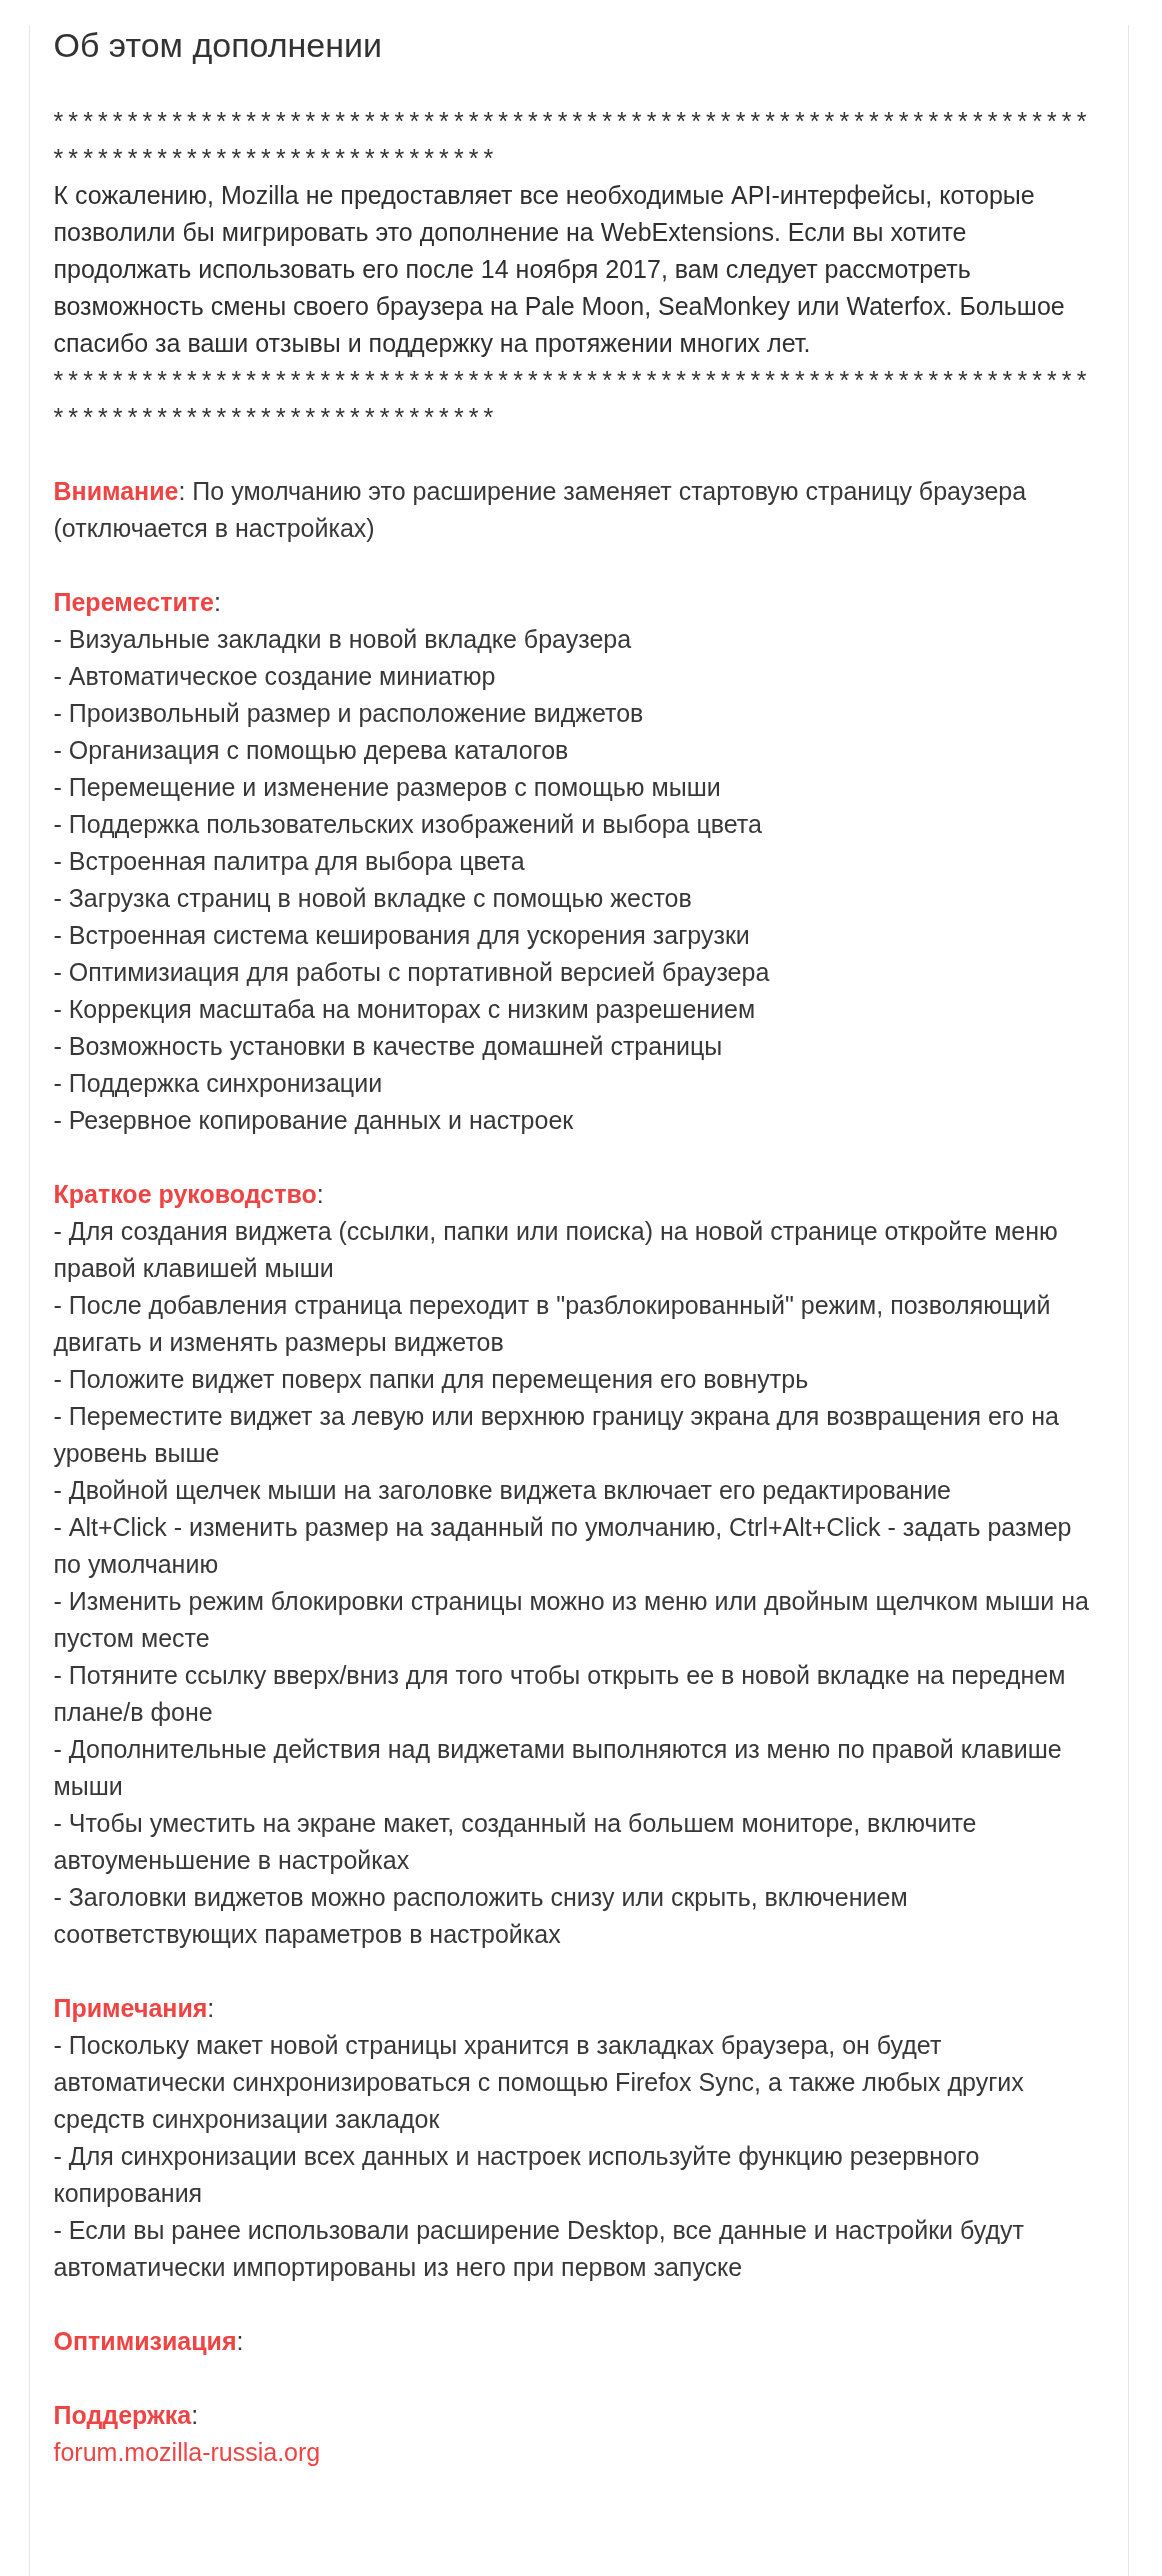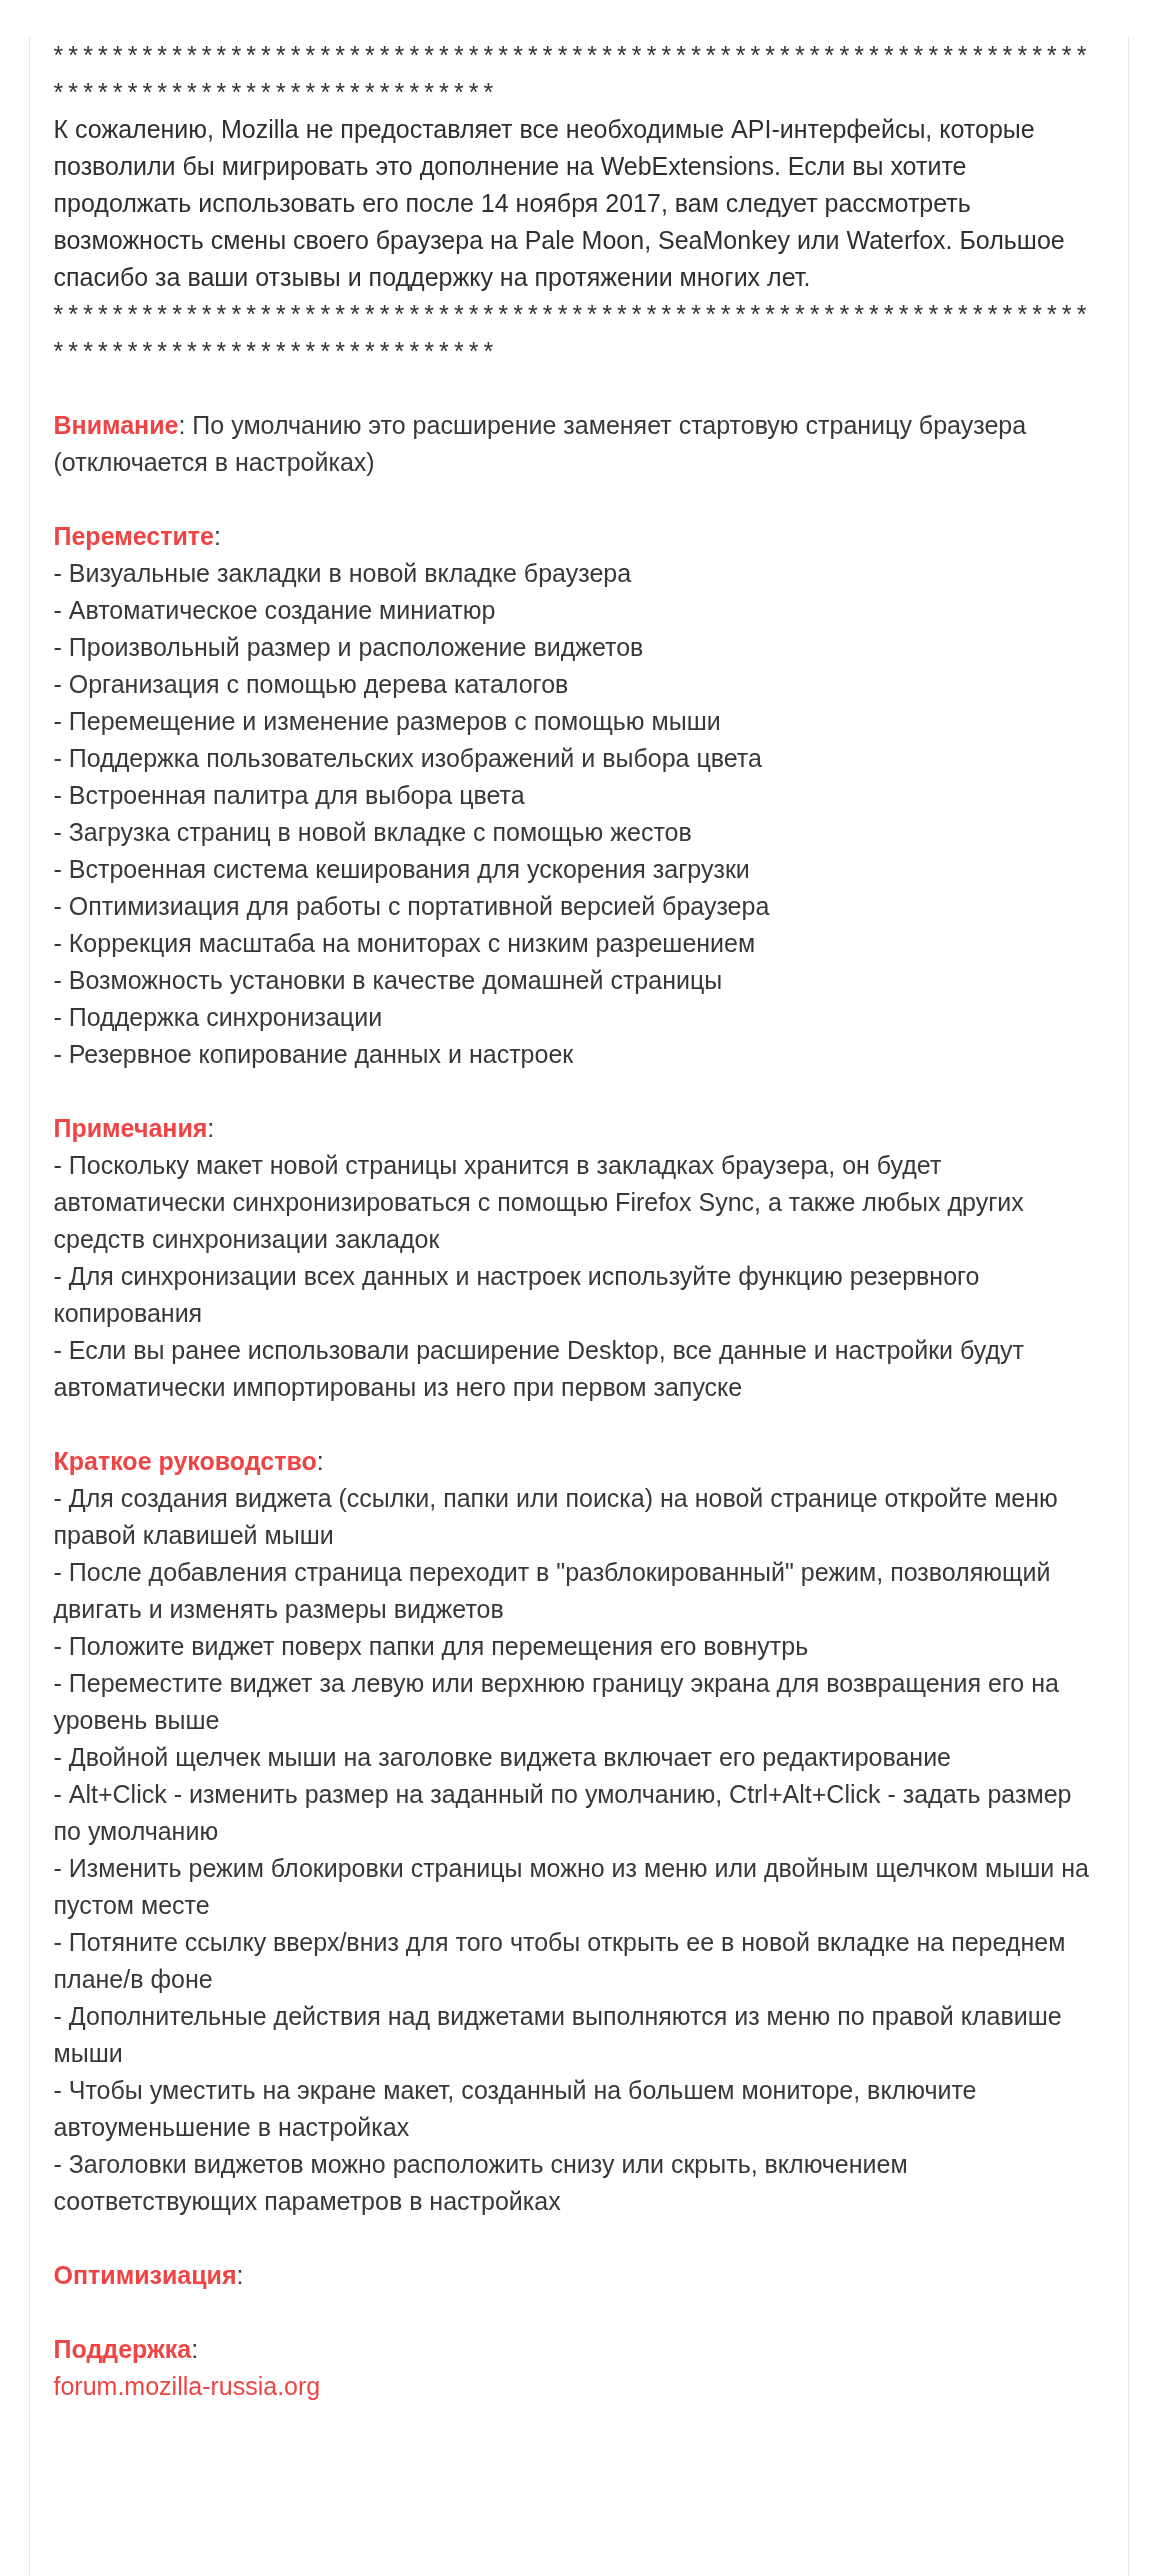--- a/index.html
+++ b/index.html
@@ -57,20 +57,21 @@
     color: #ef4444;
     text-decoration: none;
     cursor: pointer;
   }
 </style>
 </head>
 <body>
 
 <div class="panel">
 
+  <h2 class="page-title">Об этом дополнении</h2>
 
   <div class="desc">
 
     <p>
       <span class="stars">****************************************************************************************************</span>
       <span class="bold-block">К сожалению, Mozilla не предоставляет все необходимые API-интерфейсы, которые позволили бы мигрировать это дополнение на WebExtensions. Если вы хотите продолжать использовать его после 14 ноября 2017, вам следует рассмотреть возможность смены своего браузера на Pale Moon, SeaMonkey или Waterfox. Большое спасибо за ваши отзывы и поддержку на протяжении многих лет.</span>
       <span class="stars">****************************************************************************************************</span>
     </p>
 
     <p>
@@ -89,39 +90,39 @@
 - Загрузка страниц в новой вкладке с помощью жестов
 - Встроенная система кеширования для ускорения загрузки
 - Оптимизиация для работы с портативной версией браузера
 - Коррекция масштаба на мониторах с низким разрешением
 - Возможность установки в качестве домашней страницы
 - Поддержка синхронизации
 - Резервное копирование данных и настроек</span>
     </p>
 
     <p>
-      <span><b class="sec-label">Примечания</b><span>:</span></span>
-      <span class="lines">- Поскольку макет новой страницы хранится в закладках браузера, он будет автоматически синхронизироваться с помощью Firefox Sync, а также любых других средств синхронизации закладок
-- Для синхронизации всех данных и настроек используйте функцию резервного копирования
-- Если вы ранее использовали расширение Desktop, все данные и настройки будут автоматически импортированы из него при первом запуске</span>
-    </p>
-
-    <p>
       <span><b class="sec-label">Краткое руководство</b><span>:</span></span>
       <span class="lines">- Для создания виджета (ссылки, папки или поиска) на новой странице откройте меню правой клавишей мыши
 - После добавления страница переходит в "разблокированный" режим, позволяющий двигать и изменять размеры виджетов
 - Положите виджет поверх папки для перемещения его вовнутрь
 - Переместите виджет за левую или верхнюю границу экрана для возвращения его на уровень выше
 - Двойной щелчек мыши на заголовке виджета включает его редактирование
 - Alt+Click - изменить размер на заданный по умолчанию, Ctrl+Alt+Click - задать размер по умолчанию
 - Изменить режим блокировки страницы можно из меню или двойным щелчком мыши на пустом месте
 - Потяните ссылку вверх/вниз для того чтобы открыть ее в новой вкладке на переднем плане/в фоне
 - Дополнительные действия над виджетами выполняются из меню по правой клавише мыши
 - Чтобы уместить на экране макет, созданный на большем мониторе, включите автоуменьшение в настройках
 - Заголовки виджетов можно расположить снизу или скрыть, включением соответствующих параметров в настройках</span>
+    </p>
+
+    <p>
+      <span><b class="sec-label">Примечания</b><span>:</span></span>
+      <span class="lines">- Поскольку макет новой страницы хранится в закладках браузера, он будет автоматически синхронизироваться с помощью Firefox Sync, а также любых других средств синхронизации закладок
+- Для синхронизации всех данных и настроек используйте функцию резервного копирования
+- Если вы ранее использовали расширение Desktop, все данные и настройки будут автоматически импортированы из него при первом запуске</span>
     </p>
 
     <p>
       <span><b class="sec-label">Оптимизиация</b><span>:</span></span>
     </p>
 
     <p>
       <span><b class="sec-label">Поддержка</b><span>:</span></span>
       <span class="lines"><a class="support-link" href="#">forum.mozilla-russia.org</a></span>
     </p>

